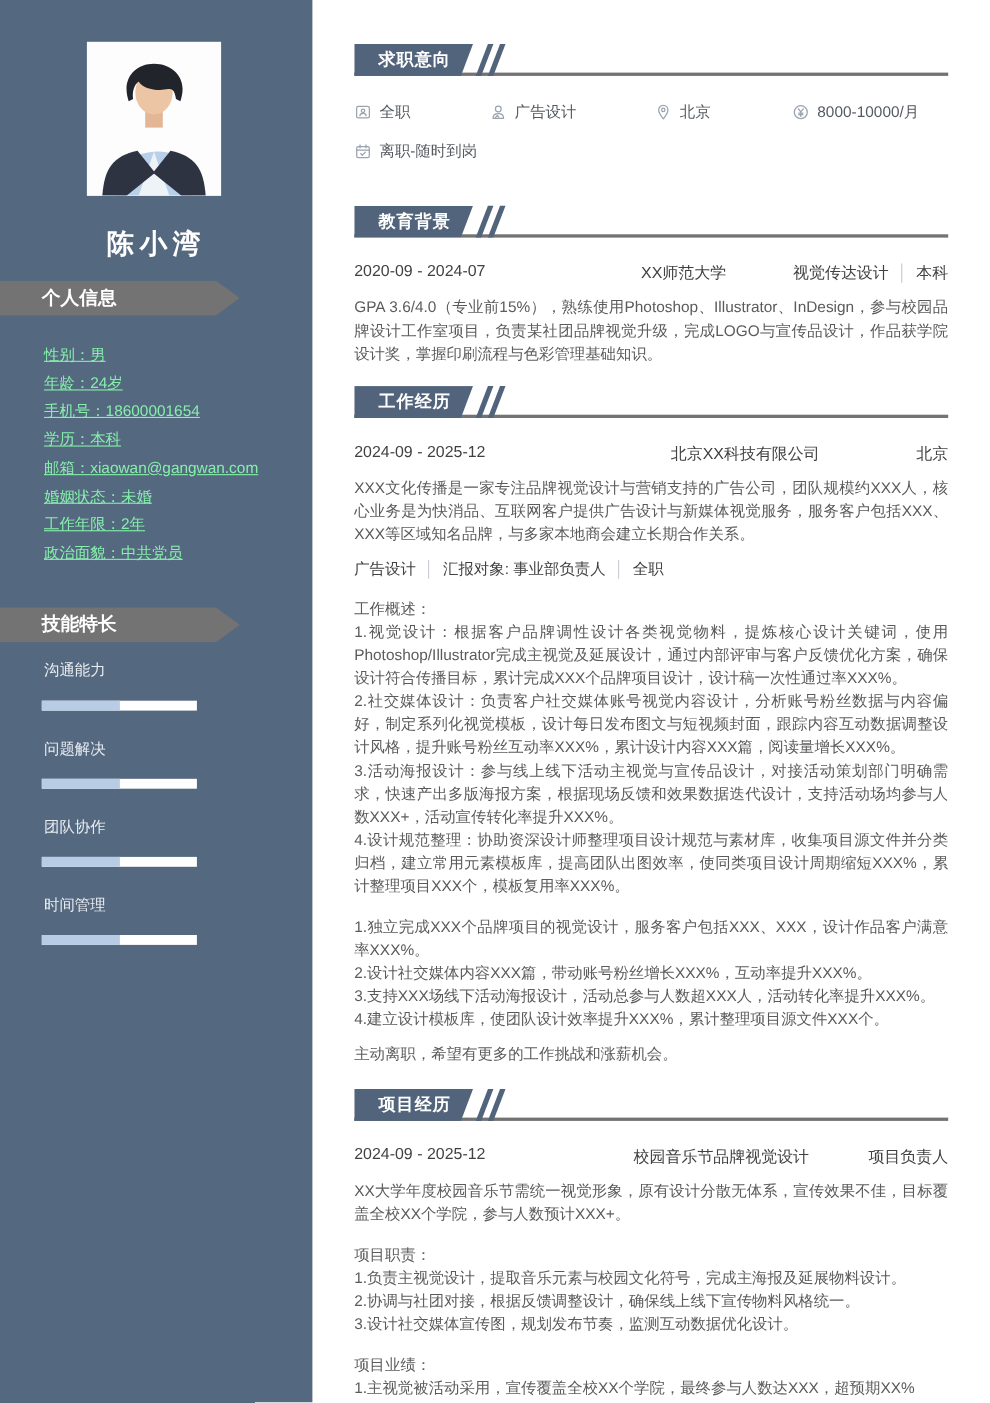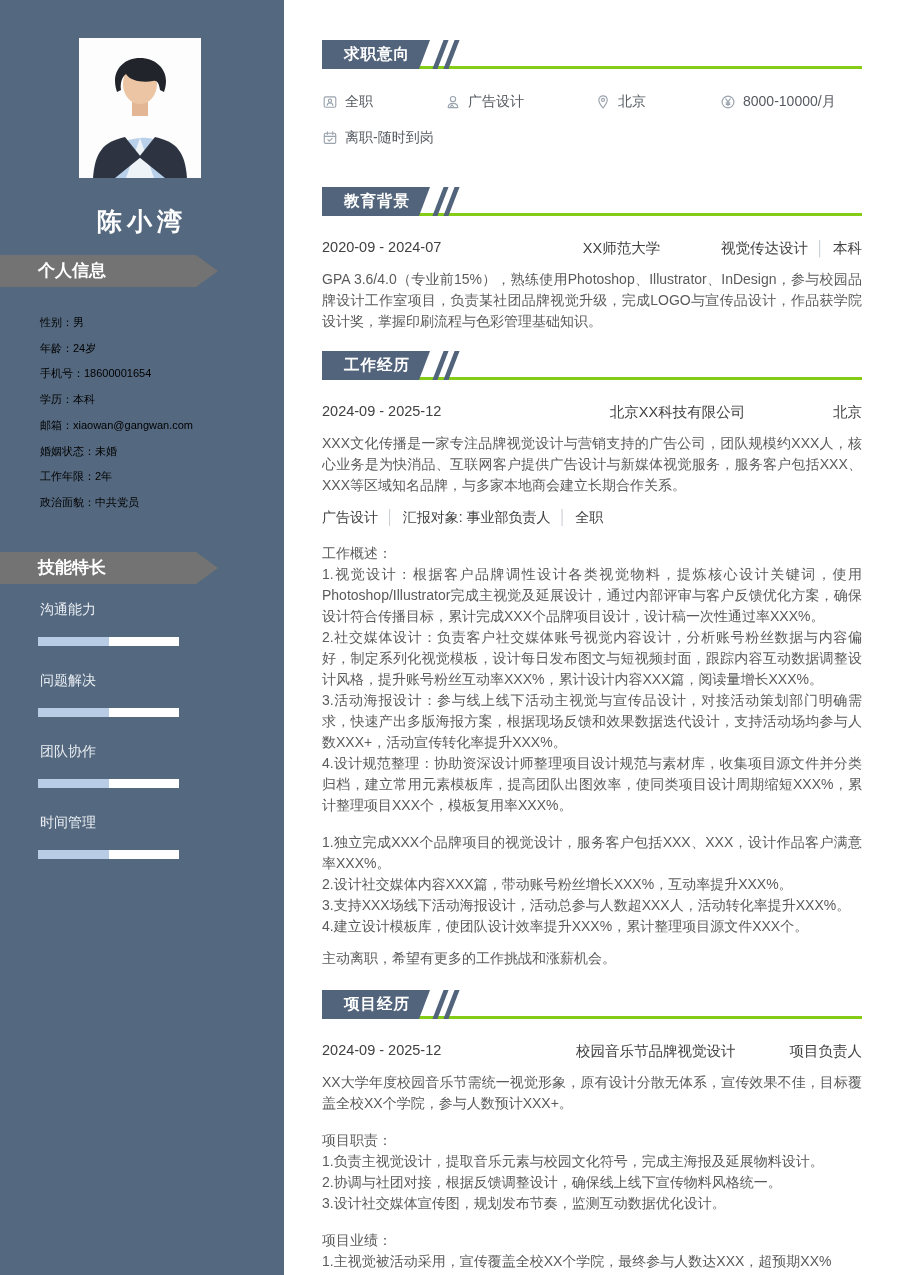--- a/index.html
+++ b/index.html
@@ -13,29 +13,29 @@
   .photo { position:absolute; left:79px; top:38px; width:122px; height:140px; background:#fdfdfd; overflow:hidden; }
   .photo svg { display:block; }
   .name { position:absolute; left:0; top:205px; width:284px; text-align:center;
           color:#fff; font-size:25px; font-weight:bold; letter-spacing:5px; }
   .side-banner { position:absolute; left:0; width:218px; height:32px; background:#737373;
           clip-path:polygon(0 0,196px 0,218px 16px,196px 32px,0 32px);
           color:#fff; font-size:17px; font-weight:bold; line-height:32px; padding-left:38px; }
   .banner-personal { top:255px; }
   .banner-skills   { top:552px; }
   .info-list { position:absolute; left:40px; top:310px; width:230px; }
-  .info-item { font-size:11px; line-height:25.7px; color:#000000; white-space:nowrap; }
+  .info-item { font-size:14px; line-height:25.7px; color:#86efac; white-space:nowrap;text-decoration:underline; }
   .skills { position:absolute; left:38px; top:601px; width:200px; }
   .skill { margin-bottom:26px; }
   .skill-label { font-size:14px; color:#E9EDF2; padding-left:2px; }
   .skill-bar { margin-top:18px; width:141px; height:9px; background:#ffffff; }
   .skill-fill { height:100%; background:#B9CCE5; }
   
   .main { position:absolute; left:284px; top:0; width:616px; height:1275px; padding:40px 38px 0 38px; }
-  .section-head { position:relative; height:29px; border-bottom:3px solid #84cc16; }
+  .section-head { position:relative; height:29px; border-bottom:3px solid #737373; }
   .head-row { display:flex; height:29px; }
   .head-box { background:#52647B; color:#fff; font-size:15.5px; font-weight:bold;
               display:flex; align-items:center; padding:0 20px 0 22px; letter-spacing:1px;
               clip-path:polygon(0 0,100% 0,calc(100% - 11px) 100%,0 100%); }
   .stripe { width:5px; height:29px; background:#52647B; transform:skewX(-21deg); }
   .stripe.s1 { margin-left:8px; } .stripe.s2 { margin-left:6px; }
   .intent-row { display:flex; align-items:center; margin-top:24px; font-size:14px; color:#555a60; }
   .intent-row.second { margin-top:18px; }
   .intent-item { display:flex; align-items:center; }
   .intent-item .ic { margin-right:7px; display:inline-flex; }

